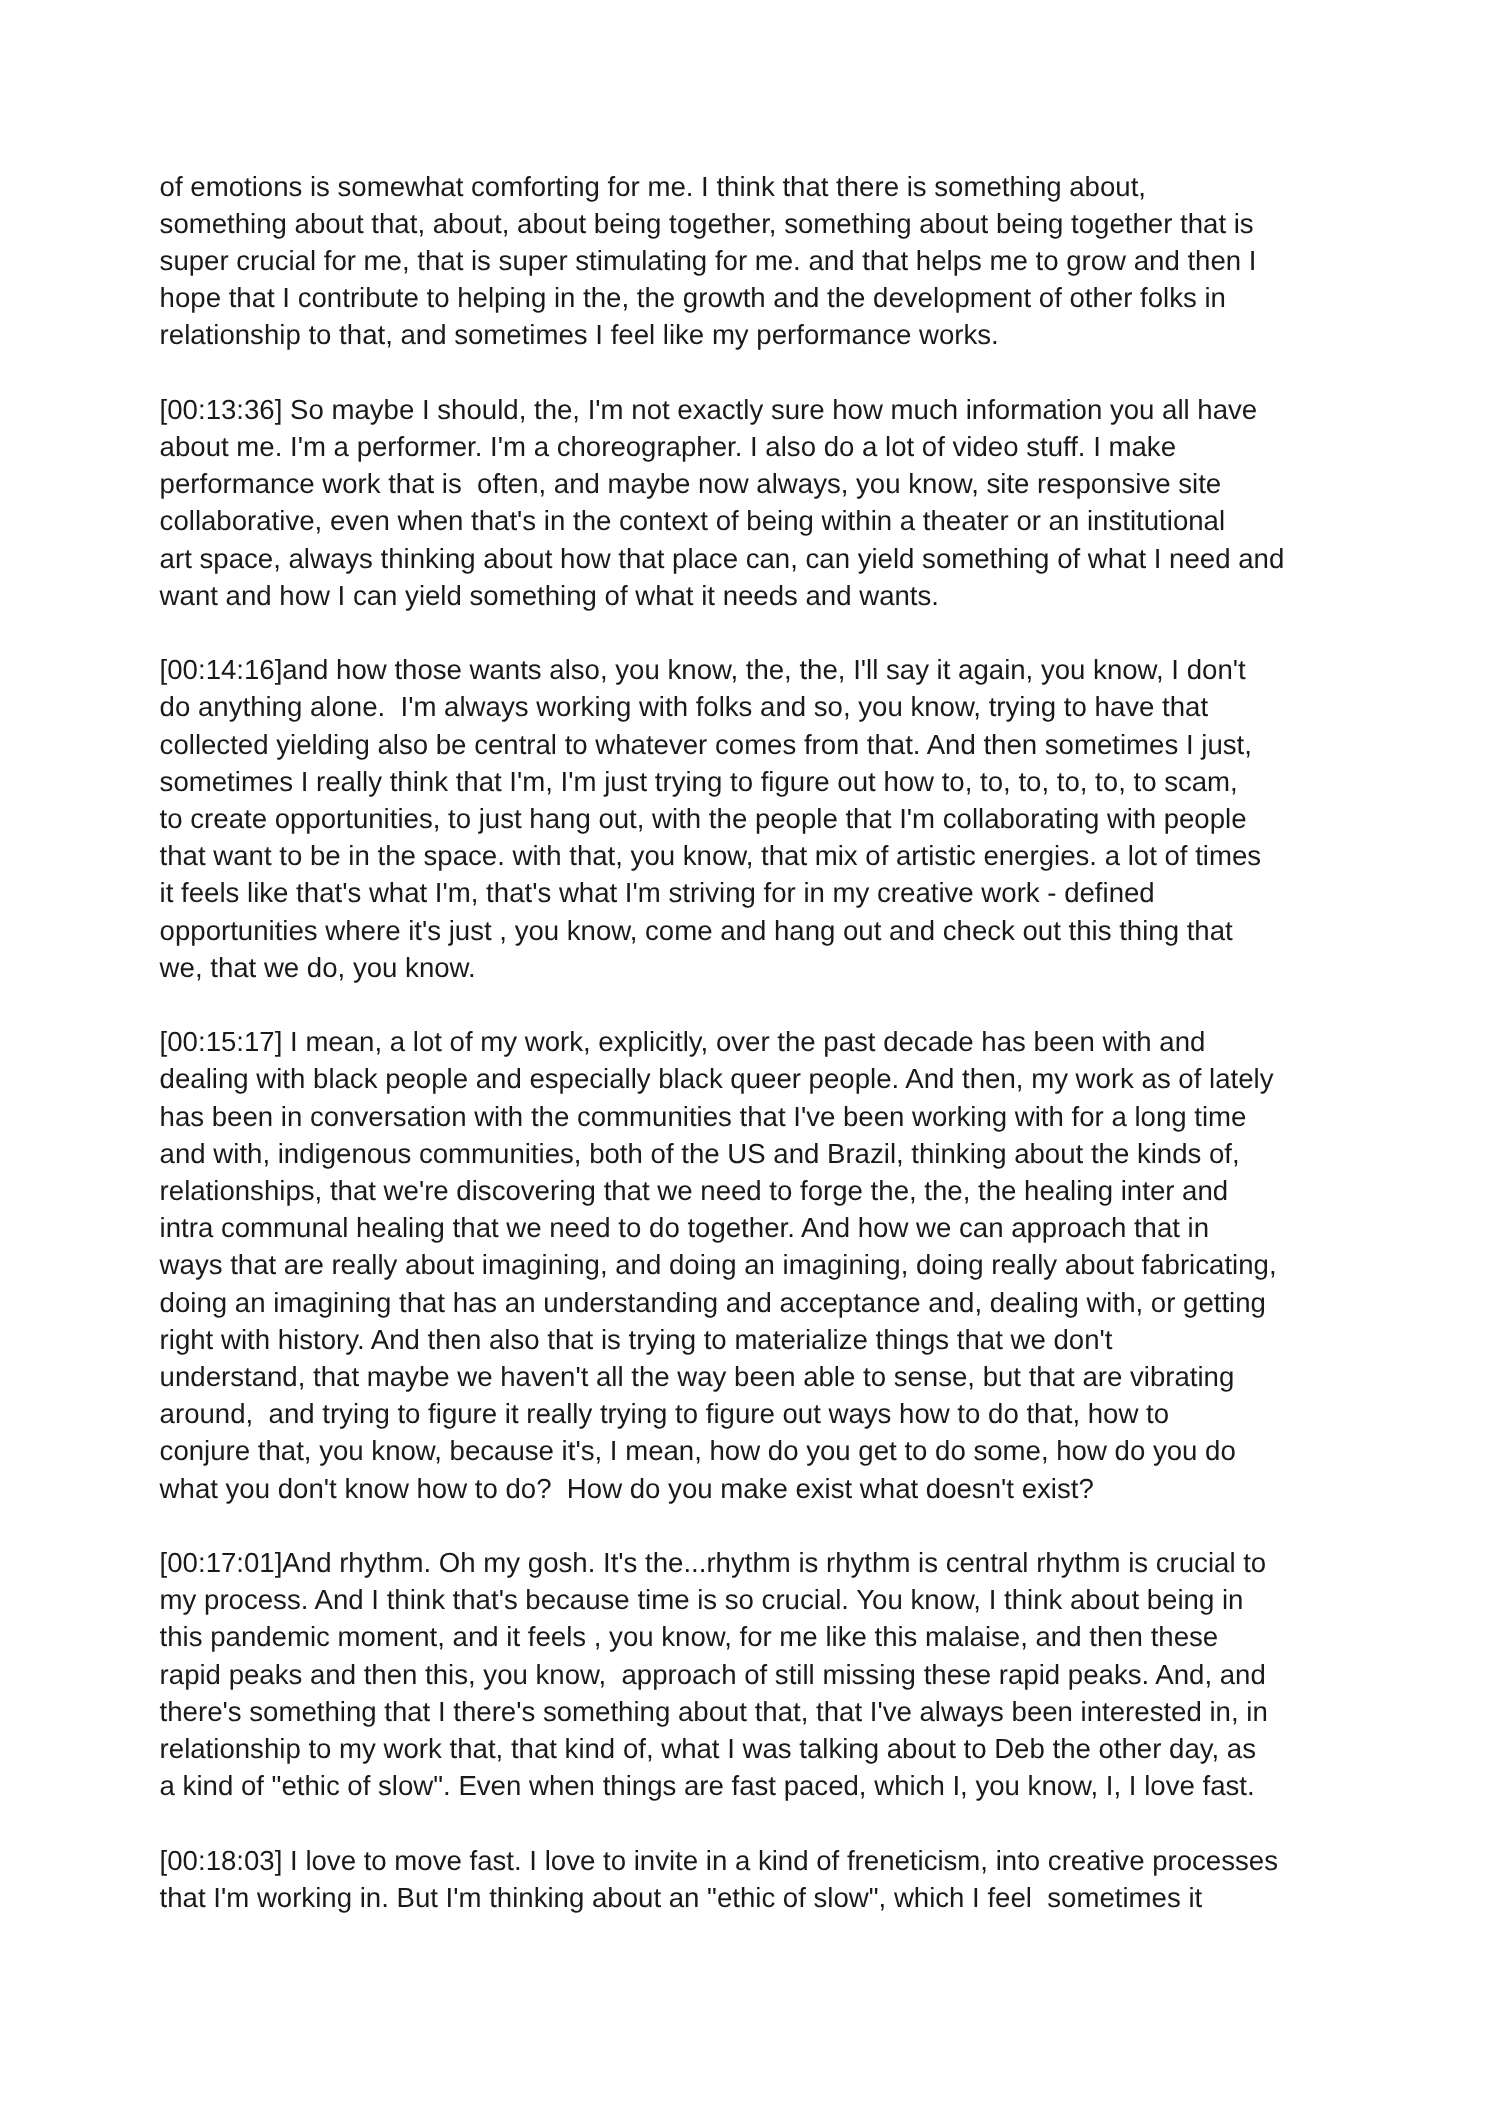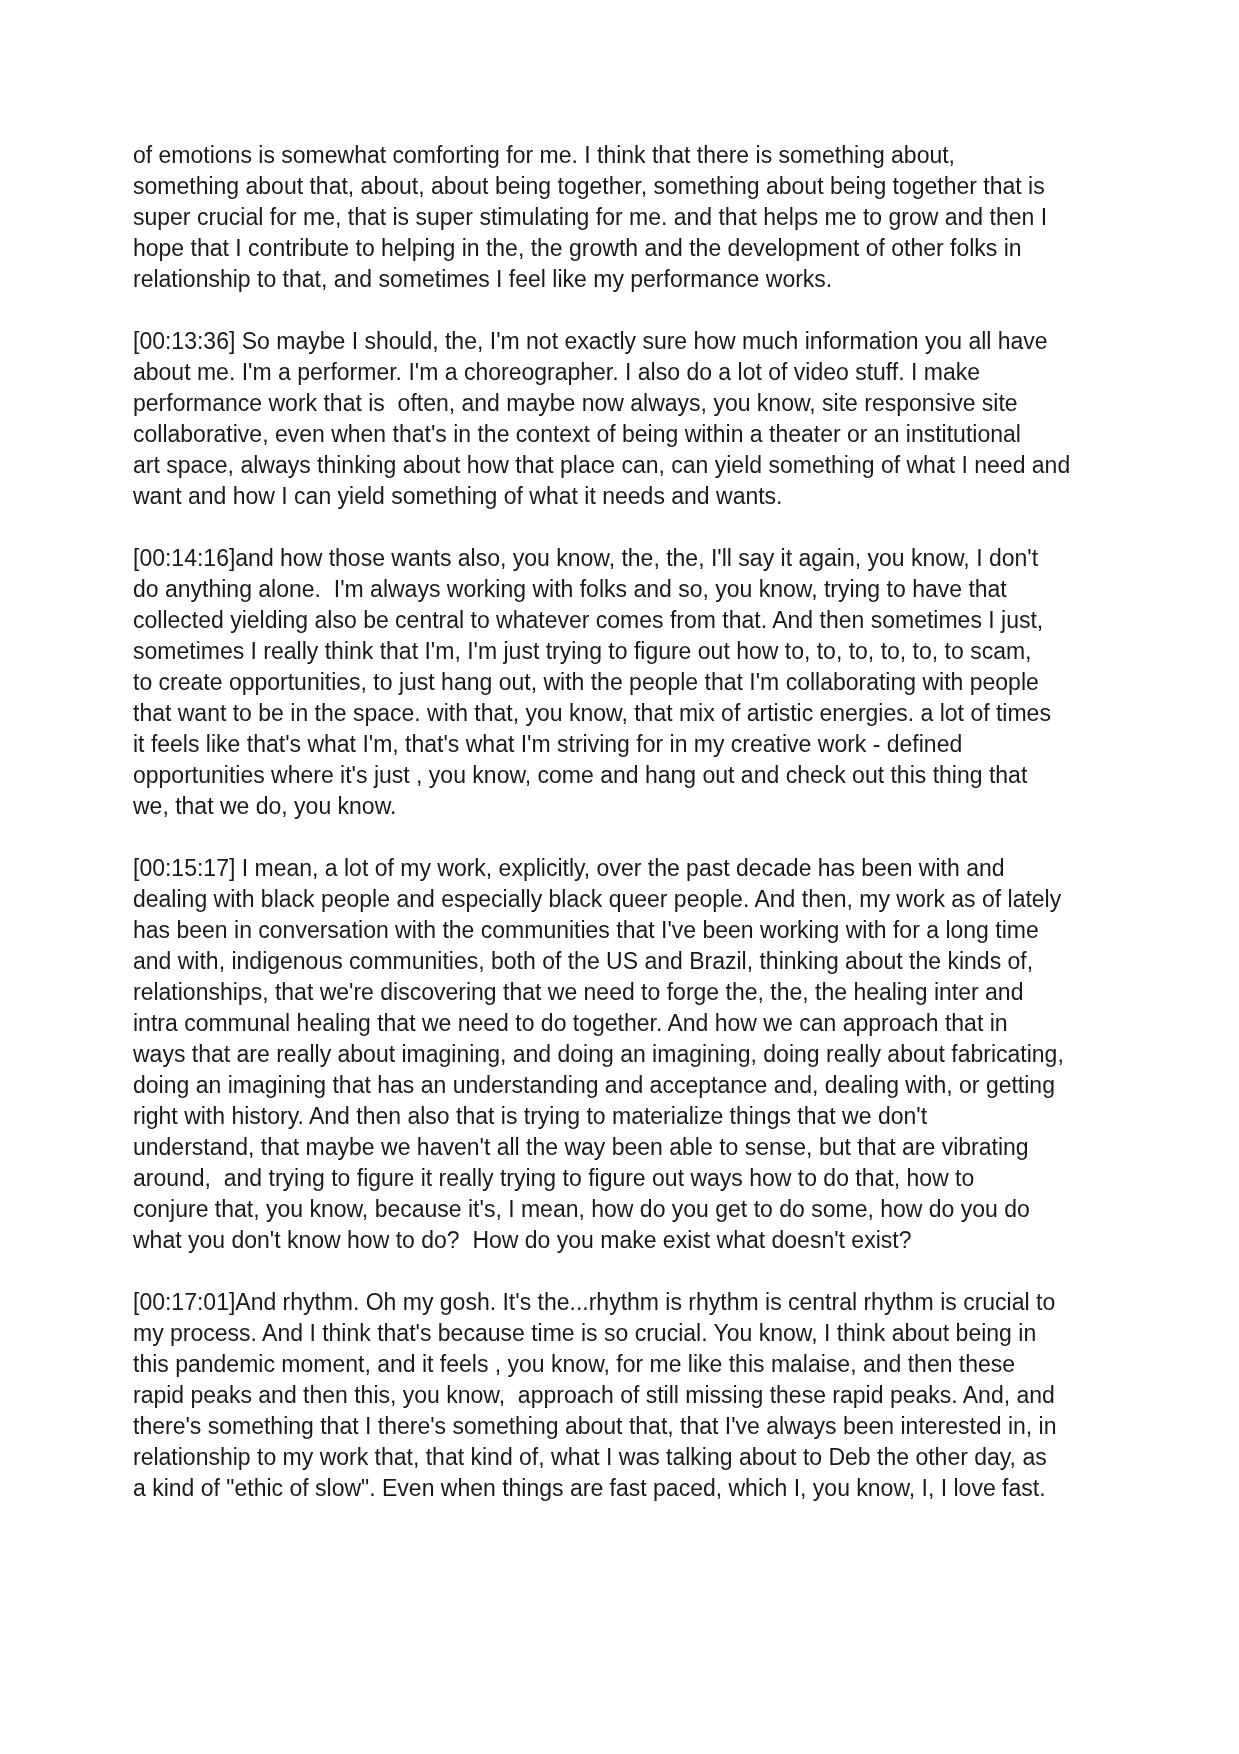--- a/index.html
+++ b/index.html
@@ -70,14 +70,16 @@
 around,  and trying to figure it really trying to figure out ways how to do that, how to
 conjure that, you know, because it's, I mean, how do you get to do some, how do you do
 what you don't know how to do?  How do you make exist what doesn't exist?</p>
       <p class="para">[00:17:01]And rhythm. Oh my gosh. It's the...rhythm is rhythm is central rhythm is crucial to
 my process. And I think that's because time is so crucial. You know, I think about being in
 this pandemic moment, and it feels , you know, for me like this malaise, and then these
 rapid peaks and then this, you know,  approach of still missing these rapid peaks. And, and
 there's something that I there's something about that, that I've always been interested in, in
 relationship to my work that, that kind of, what I was talking about to Deb the other day, as
 a kind of "ethic of slow". Even when things are fast paced, which I, you know, I, I love fast.</p>
+      <p class="para">[00:18:03] I love to move fast. I love to invite in a kind of freneticism, into creative processes
+that I'm working in. But I'm thinking about an "ethic of slow", which I feel  sometimes it</p>
     </main>
 </div>
 
 </body></html>

